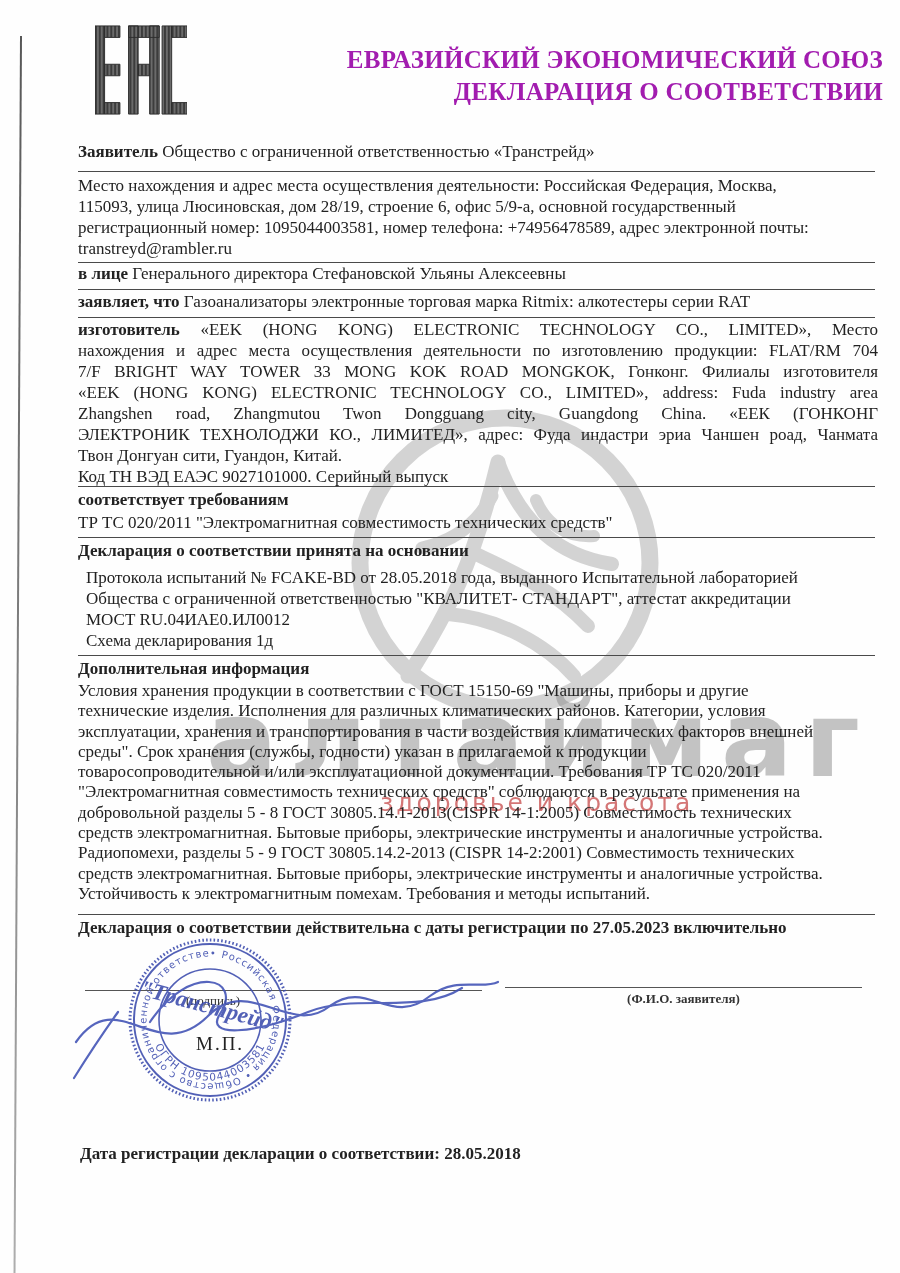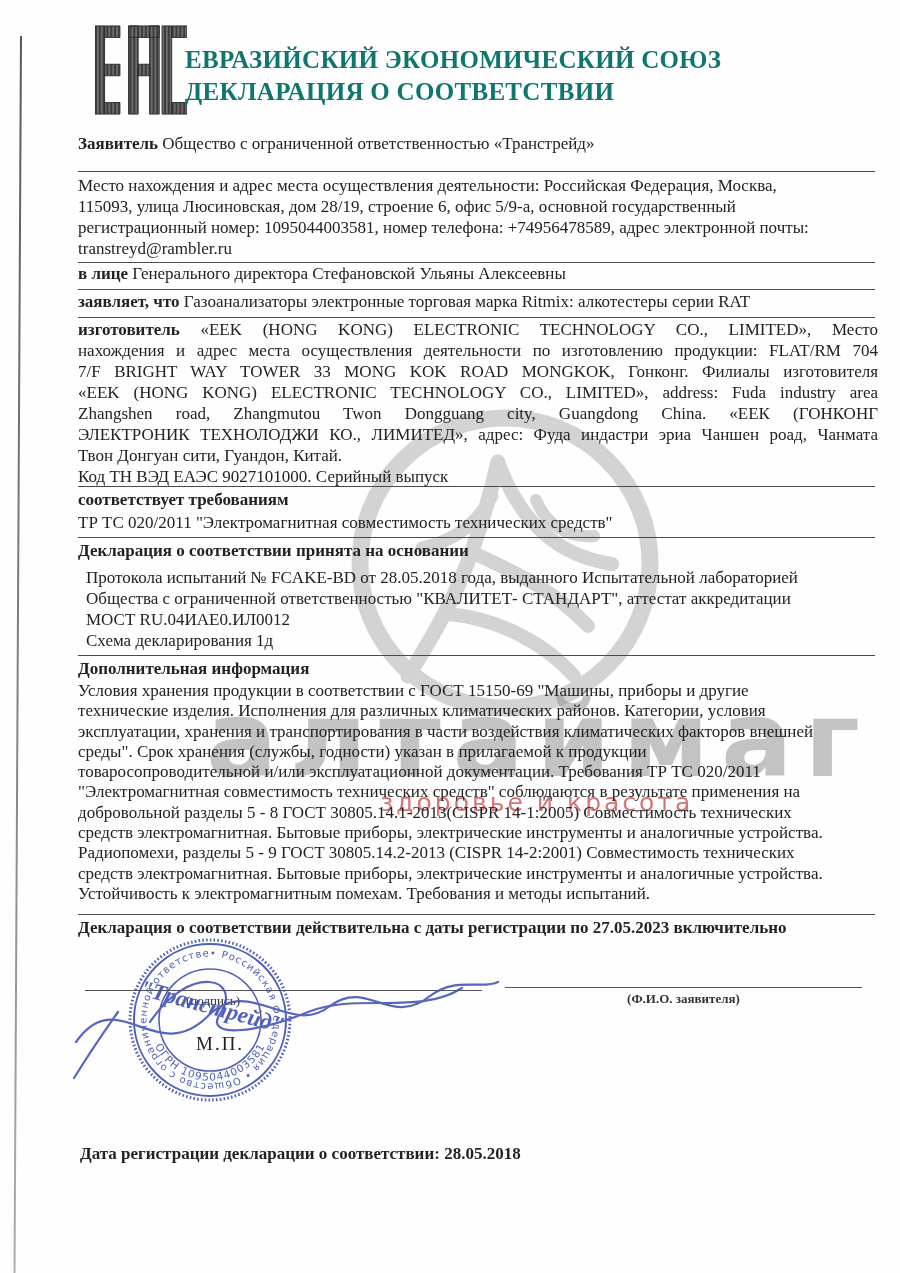--- a/index.html
+++ b/index.html
@@ -6,21 +6,21 @@
   #page{
     position:relative;width:900px;height:1273px;background:#fefefe;
     overflow:hidden;font-family:"Liberation Serif", serif;color:#222;
     font-size:17px;
   }
   .abs{position:absolute;}
   .ln{white-space:nowrap;line-height:21px;height:21px;}
   .just{white-space:normal;text-align:justify;text-align-last:justify;overflow:hidden;height:21px;line-height:21px;}
   .b{font-weight:bold;}
   .rule{position:absolute;left:78px;width:797px;border-top:1.4px solid #4a4a4a;height:0;}
-  .title{font-weight:bold;font-size:25px;line-height:32px;text-align:left;letter-spacing:.3px;color:#0f766e;}
+  .title{font-weight:bold;font-size:25px;line-height:32px;text-align:right;letter-spacing:.3px;color:#a21caf;}
   .cap{font-size:13px;color:#333;}
   .sigline{position:absolute;border-top:1.3px solid #555;height:0;}
   .wm-big{
     position:absolute;left:206px;top:678px;font-family:"DejaVu Sans", sans-serif;
     font-weight:bold;font-size:106px;letter-spacing:12px;color:#8f8f8f;opacity:.52;z-index:0;
   }
   .wm-small{
     position:absolute;left:380px;top:788px;font-family:"DejaVu Sans", sans-serif;
     font-size:25px;letter-spacing:3px;color:#b91c1c;opacity:.6;z-index:0;
   }
@@ -69,21 +69,21 @@
       <path d="M35 0 h32 v12 h-32 z M35 0 h10 v92 h-10 z M57 0 h10 v92 h-10 z M45 40 h12 v12 h-12 z"></path>
       <path d="M70 0 h10 v92 h-10 z M80 0 h16 v12 h-16 z M80 80 h16 v12 h-16 z"></path>
     </g>
   </svg>
 
   <div class="abs txt title" style="left:185px;top:44px;width:698px">
     <div>ЕВРАЗИЙСКИЙ ЭКОНОМИЧЕСКИЙ СОЮЗ</div>
     <div>ДЕКЛАРАЦИЯ О СООТВЕТСТВИИ</div>
   </div>
 
-  <div class="abs txt ln" style="left:78px;top:133px;width:810px">
+  <div class="abs txt ln" style="left:78px;top:141px;width:810px">
     <span class="b">Заявитель</span>
     <span>Общество с ограниченной ответственностью «Транстрейд»</span>
   </div>
   <div class="rule" style="top:171px"></div>
 
   <div class="abs txt" style="left:78px;top:175px;width:815px">
     <div class="ln">Место нахождения и адрес места осуществления деятельности: Российская Федерация, Москва,</div>
     <div class="ln">115093, улица Люсиновская, дом 28/19, строение 6, офис 5/9-а, основной государственный</div>
     <div class="ln">регистрационный номер: 1095044003581, номер телефона: +74956478589, адрес электронной почты:</div>
     <div class="ln">transtreyd@rambler.ru</div>

